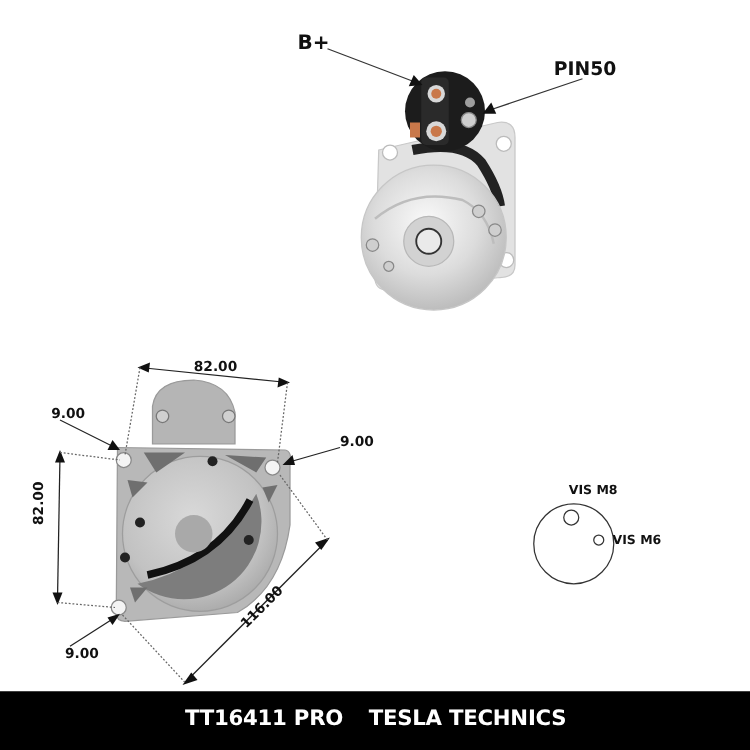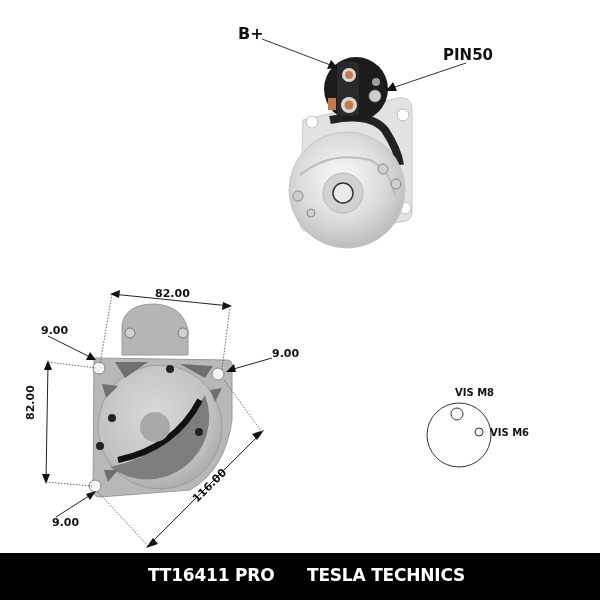--- a/index.html
+++ b/index.html
@@ -124,14 +124,14 @@
 <span class="abs dim" style="left:190px; top:496px; transform:rotate(-45deg); transform-origin:left top;">116.00</span>
 <span class="abs dim" style="left:41px; top:324px;">9.00</span>
 <span class="abs dim" style="left:272px; top:347px;">9.00</span>
 <span class="abs dim" style="left:52px; top:516px;">9.00</span>
 
 <span class="abs label" style="left:436px; top:387px; font-size:10px;margin-left:19px;">VIS M8</span>
 <span class="abs label" style="left:490px; top:427px; font-size:10px;">VIS M6</span>
 
 <div class="footer">
   <span style="left:148px;">TT16411 PRO</span>
-  <span style="left:307px;">TESLA TECHNICS</span>
+  <span style="left:295px;">TESLA TECHNICS</span>
 </div>
 
 </body></html>

